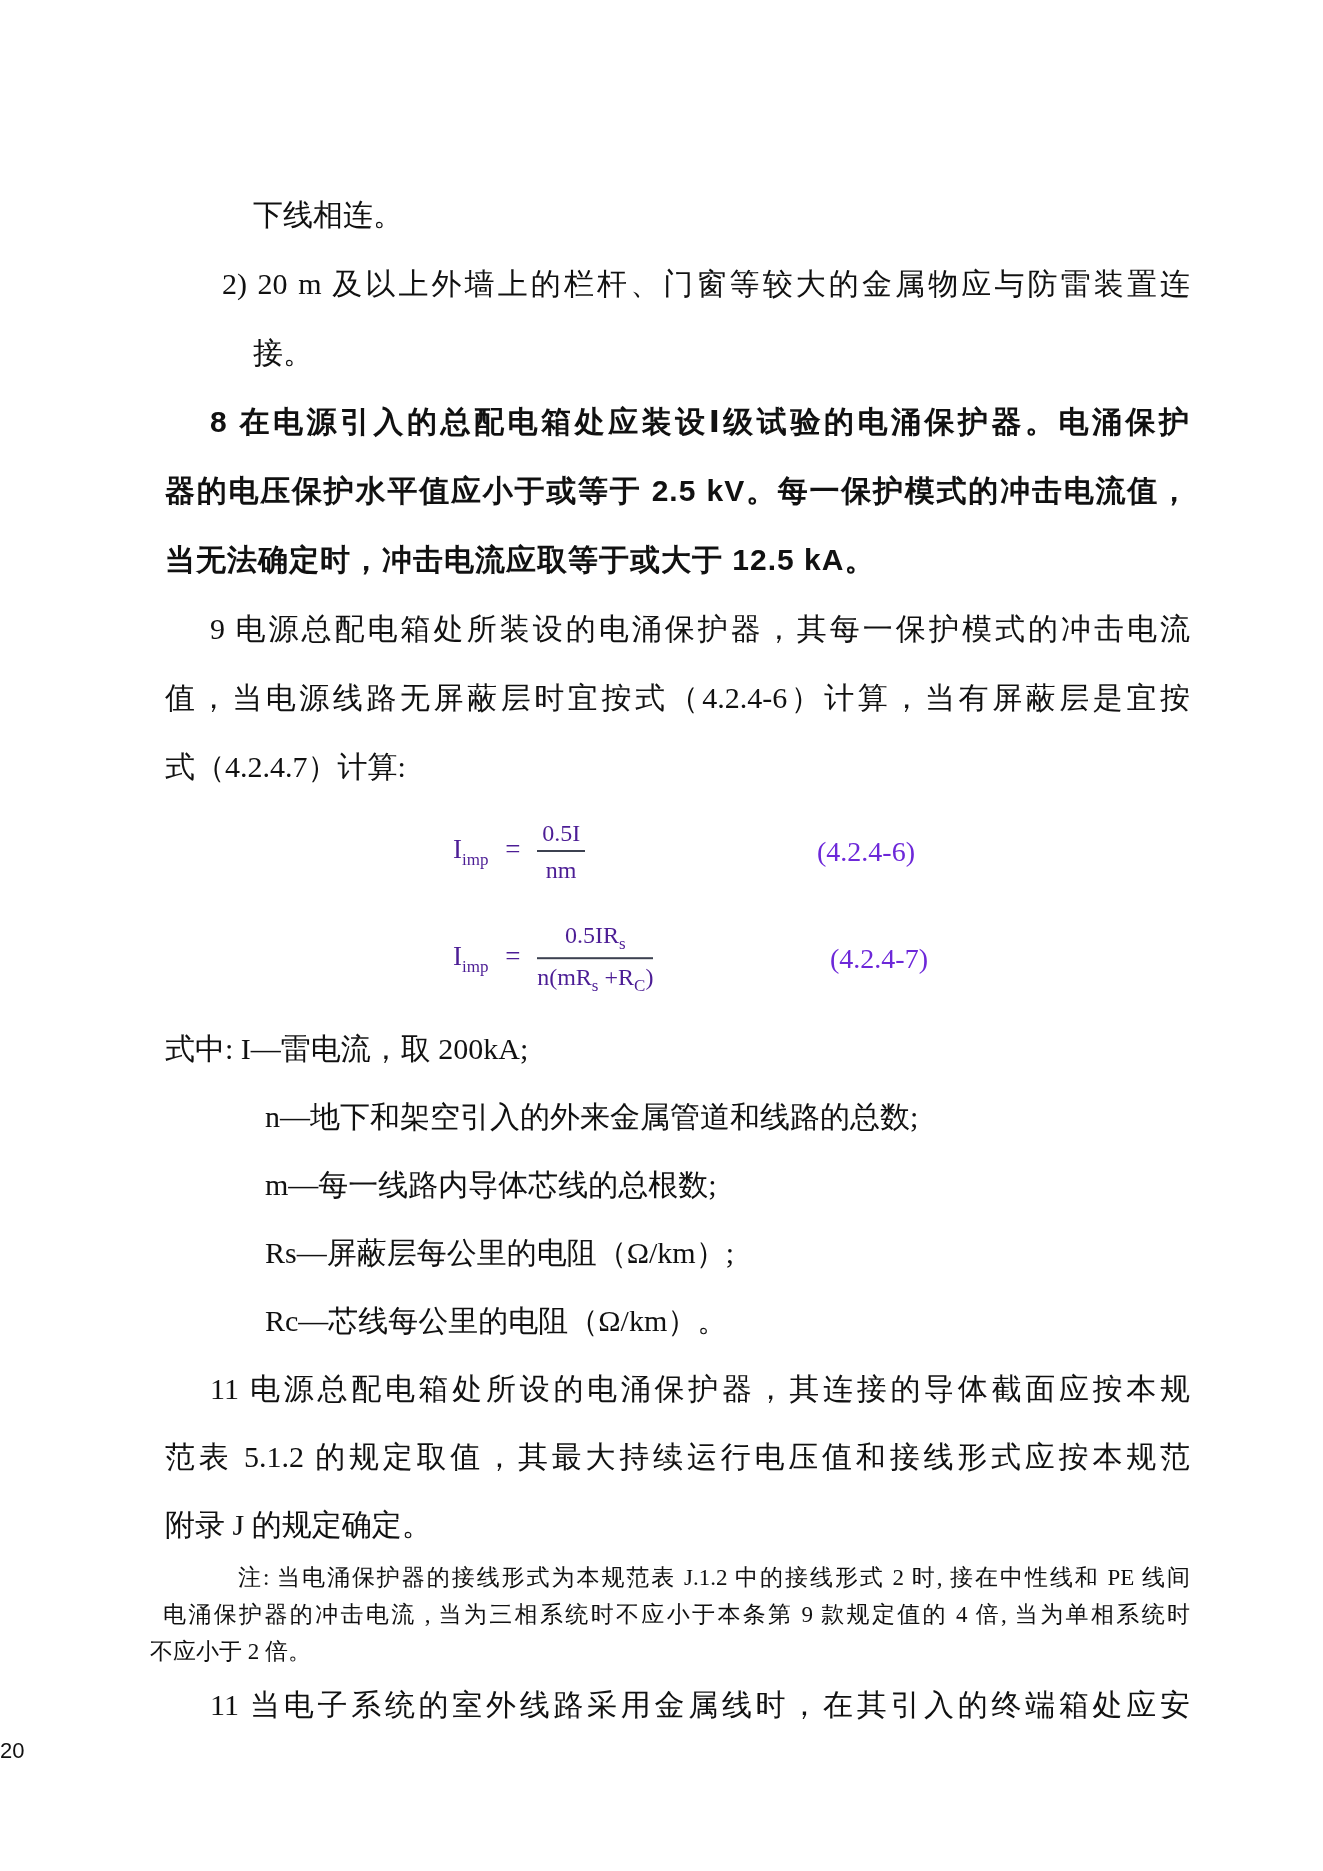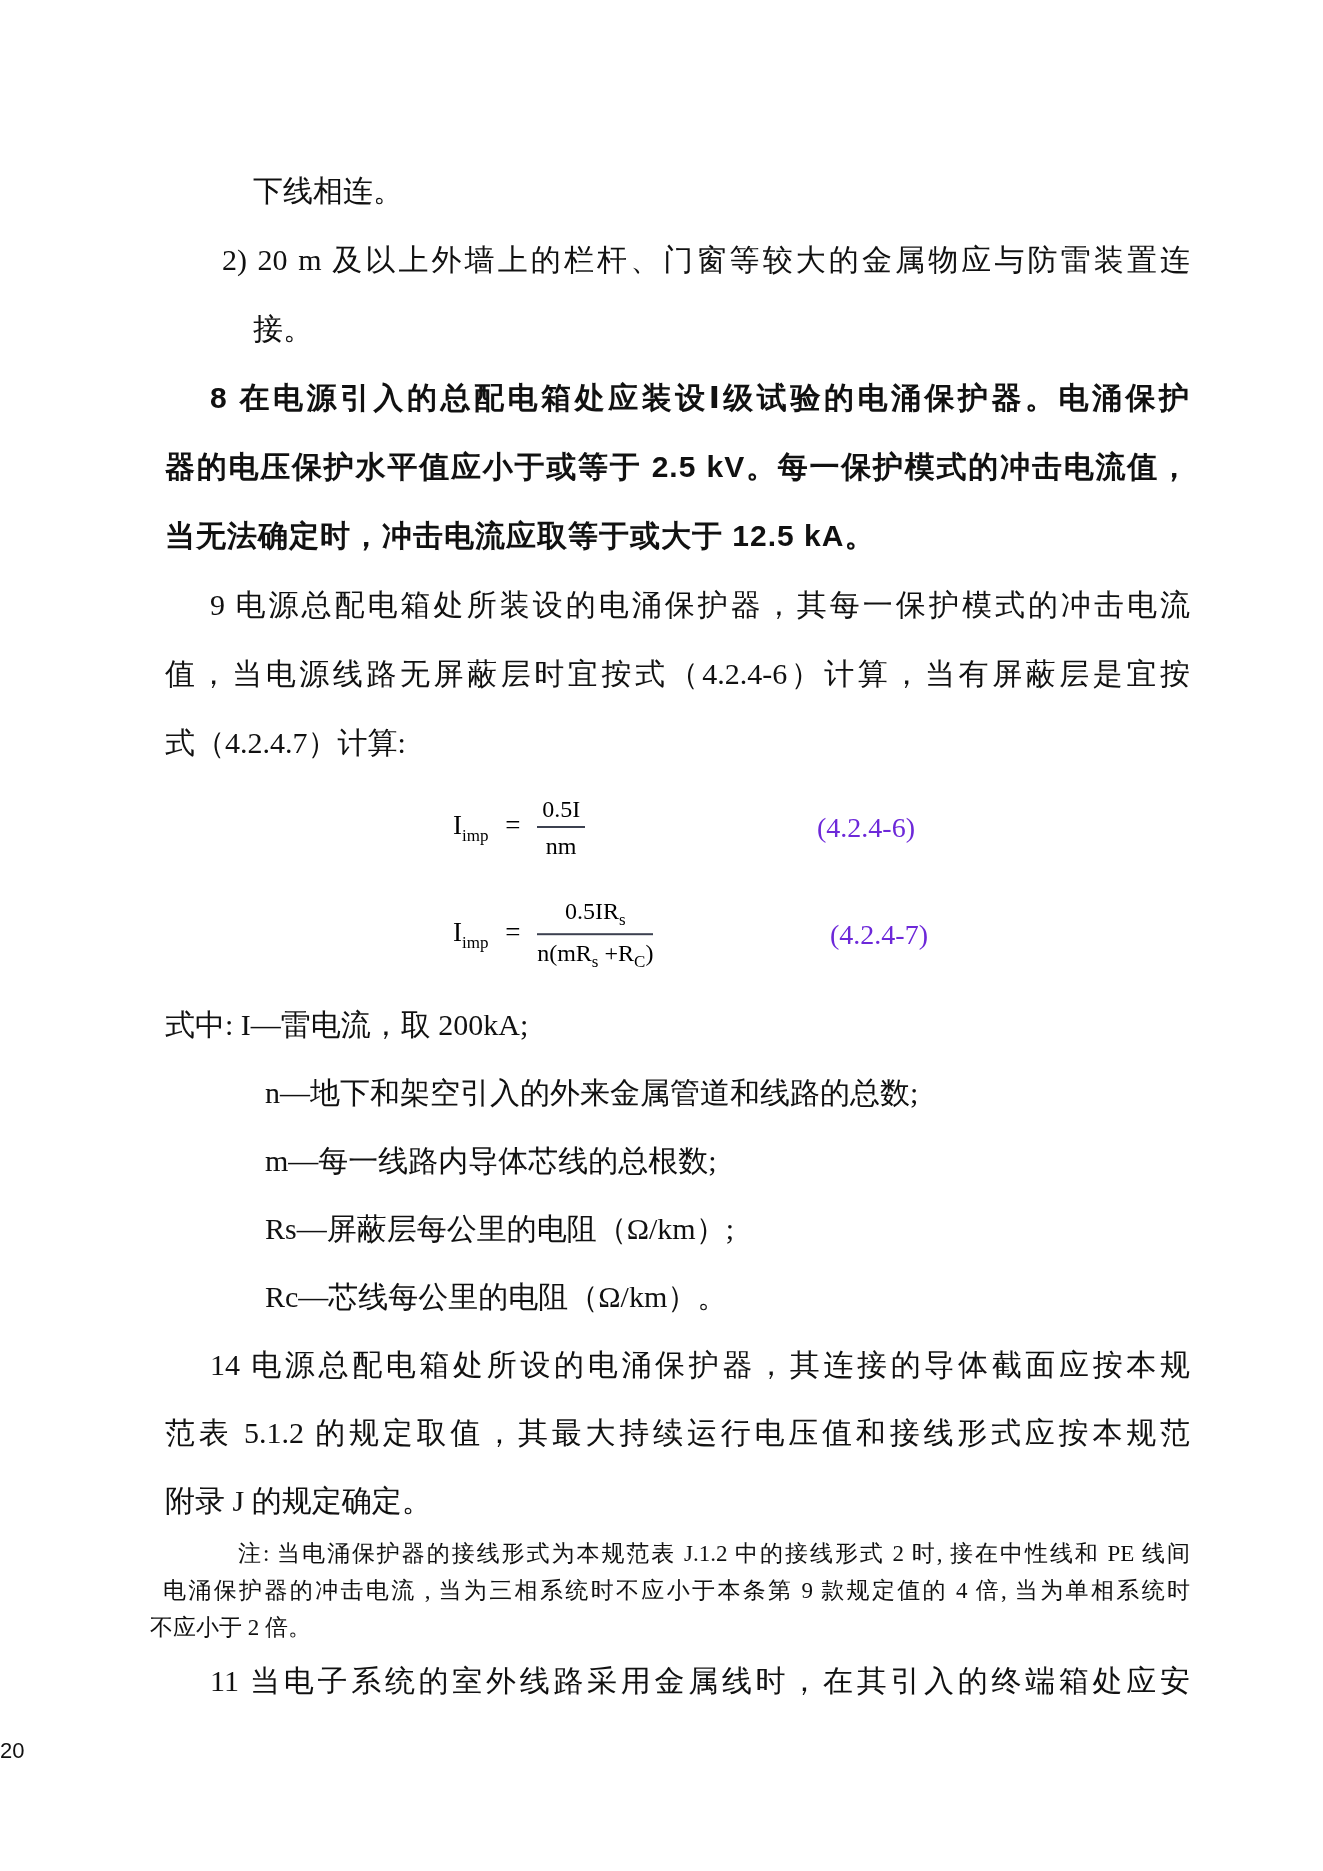--- a/index.html
+++ b/index.html
@@ -1,36 +1,36 @@
 <!DOCTYPE html>
 <html><head>
 <meta charset="utf-8">
 <style>
   html,body{margin:0;padding:0;background:#e8e8e8;}
   .page{
     width:1323px;height:1871px;position:relative;background:#ffffff;
     margin:0 auto;overflow:hidden;color:#111;
     font-family:"Liberation Serif","DejaVu Serif",serif;
   }
-  .content{position:absolute;left:165px;top:156px;width:1025px;font-size:30px;}
+  .content{position:absolute;left:165px;top:180px;width:1025px;font-size:30px;}
   .line{height:69px;line-height:69px;white-space:nowrap;}
   .group-b .line{height:68px;line-height:68px;}
   .tail-line{height:70px;line-height:70px;}
   .full{white-space:normal;text-align:justify;text-align-last:justify;}
   .ind-a{padding-left:45px;}
   .ind-b{padding-left:57px;}
   .ind-c{padding-left:88px;}
   .ind-d{padding-left:100px;}
   .bold{font-family:"Liberation Sans","DejaVu Sans",sans-serif;font-weight:700;letter-spacing:1px;}
   
   .frow{position:relative;height:102px;}
   .frow.second{height:112px;}
   .formula{
     position:absolute;left:288px;top:50%;transform:translateY(-50%);
-    font-size:27px;color:#000000;white-space:nowrap;
+    font-size:27px;color:#4c1d95;white-space:nowrap;
   }
   .fsub{font-size:17px;}
   .eq{margin:0 10px;}
   .frac{display:inline-block;vertical-align:middle;text-align:center;font-size:24px;}
   .frac .num{display:block;border-bottom:2px solid #3c4150;padding:0 5px 3px;}
   .frac .den{display:block;padding-top:5px;}
   .eq-label{position:absolute;left:652px;top:50%;transform:translateY(-50%);font-size:28px;color:#6d28d9;white-space:nowrap;}
   .frow.second .eq-label{left:665px;}
   
   .note{margin-left:-15px;width:1040px;font-size:23px;line-height:37px;}
@@ -83,21 +83,21 @@
       </span>
       <span class="eq-label">(4.2.4-7)</span>
     </div>
 
     <div class="group-b">
       <div class="line">式中: I—雷电流，取 200kA;</div>
       <div class="line ind-d">n—地下和架空引入的外来金属管道和线路的总数;</div>
       <div class="line ind-d">m—每一线路内导体芯线的总根数;</div>
       <div class="line ind-d">Rs—屏蔽层每公里的电阻（Ω/km）;</div>
       <div class="line ind-d">Rc—芯线每公里的电阻（Ω/km）。</div>
-      <div class="line ind-a full">14 电源总配电箱处所设的电涌保护器，其连接的导体截面应按本规</div>
+      <div class="line ind-a full">11 电源总配电箱处所设的电涌保护器，其连接的导体截面应按本规</div>
       <div class="line full">范表 5.1.2 的规定取值，其最大持续运行电压值和接线形式应按本规范</div>
       <div class="line">附录 J 的规定确定。</div>
     </div>
 
     <div class="note">
       <div class="nline n-first n-full">注: 当电涌保护器的接线形式为本规范表 J.1.2 中的接线形式 2 时, 接在中性线和 PE 线间</div>
       <div class="nline n-full">电涌保护器的冲击电流 , 当为三相系统时不应小于本条第 9 款规定值的 4 倍, 当为单相系统时</div>
       <div class="nline">不应小于 2 倍。</div>
     </div>
 

